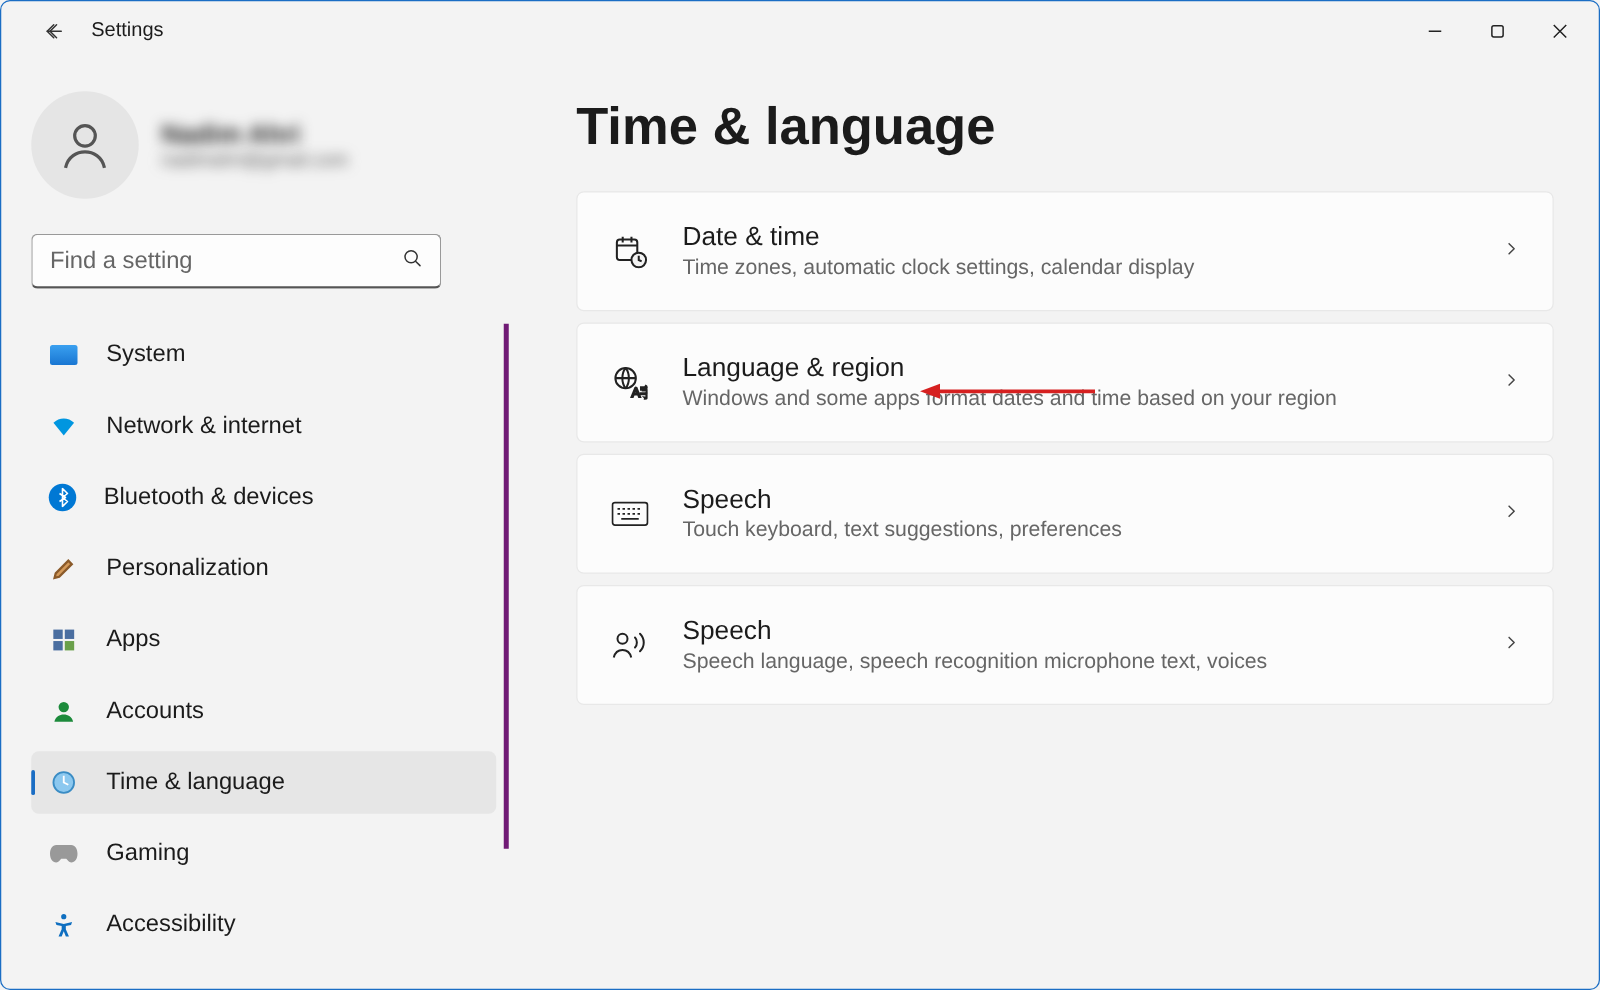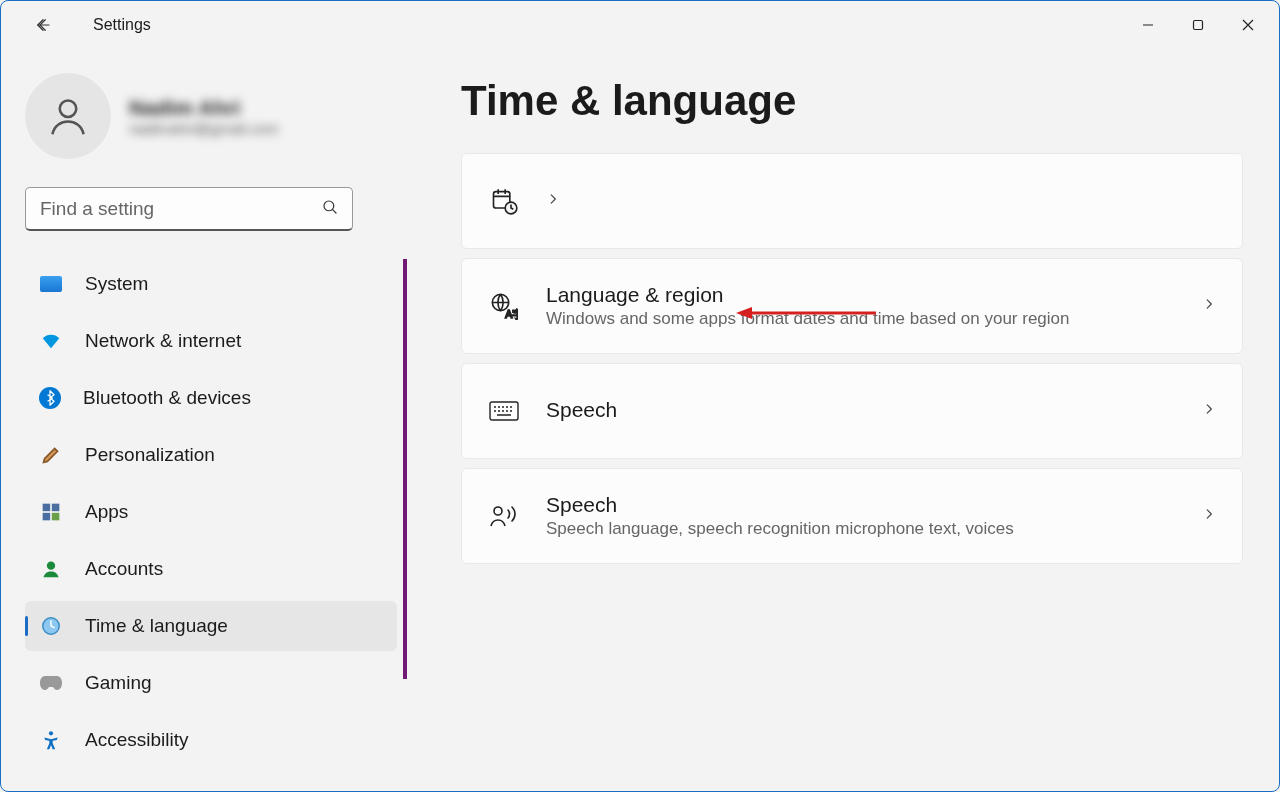--- a/index.html
+++ b/index.html
@@ -11,21 +11,20 @@
     overflow: hidden;
     position: relative;
     border: 1px solid #1a6dc4;
     border-radius: 8px;
   }
   .titlebar {
     height: 48px;
     display: flex;
     align-items: center;
     padding: 0 8px 0 22px;
-    gap: 20px;
   }
   .back-btn {
     width: 40px; height: 40px;
     display: flex; align-items: center; justify-content: center;
     color: #333;
   }
   .app-title {
     font-size: 16px;
     color: #1b1b1b;
     margin-left: 10px;
@@ -330,20 +329,24 @@
 
     <div class="card">
       <span class="card-icon">
         <svg width="28" height="28" viewBox="0 0 24 24" fill="none" stroke="currentColor" stroke-width="1.4">
           <rect x="3" y="4" width="14" height="14" rx="2"></rect>
             <path d="M3 8h14M7 2v4M13 2v4"></path>
           <circle cx="18" cy="18" r="5" fill="#f3f3f3"></circle>
             <path d="M18 15v3l2 1"></path>
         </svg>
       </span>
+      <div class="card-text">
+        <div class="card-title">Date &amp; time</div>
+        <div class="card-desc">Time zones, automatic clock settings, calendar display</div>
+      </div>
       <span class="chevron">
         <svg width="14" height="14" viewBox="0 0 24 24" fill="none" stroke="currentColor" stroke-width="2">
             <path d="M9 5l7 7-7 7" stroke-linecap="round" stroke-linejoin="round"></path>
           </svg>
       </span>
     </div>
 
     <div class="card">
       <span class="card-icon">
         <svg width="28" height="28" viewBox="0 0 24 24" fill="none" stroke="currentColor" stroke-width="1.4">
@@ -365,20 +368,21 @@
 
     <div class="card">
       <span class="card-icon">
         <svg width="30" height="22" viewBox="0 0 30 20" fill="none" stroke="currentColor" stroke-width="1.4">
           <rect x="1" y="1" width="28" height="18" rx="2"></rect>
           <path d="M5 6h2M9 6h2M13 6h2M17 6h2M21 6h2M5 10h2M9 10h2M13 10h2M17 10h2M21 10h2M8 14h14"></path>
         </svg>
       </span>
       <div class="card-text">
         <div class="card-title">Speech</div>
+        <div class="card-desc">Touch keyboard, text suggestions, preferences</div>
       </div>
       <span class="chevron">
         <svg width="14" height="14" viewBox="0 0 24 24" fill="none" stroke="currentColor" stroke-width="2">
             <path d="M9 5l7 7-7 7" stroke-linecap="round" stroke-linejoin="round"></path>
           </svg>
       </span>
     </div>
 
     <div class="card">
       <span class="card-icon">

